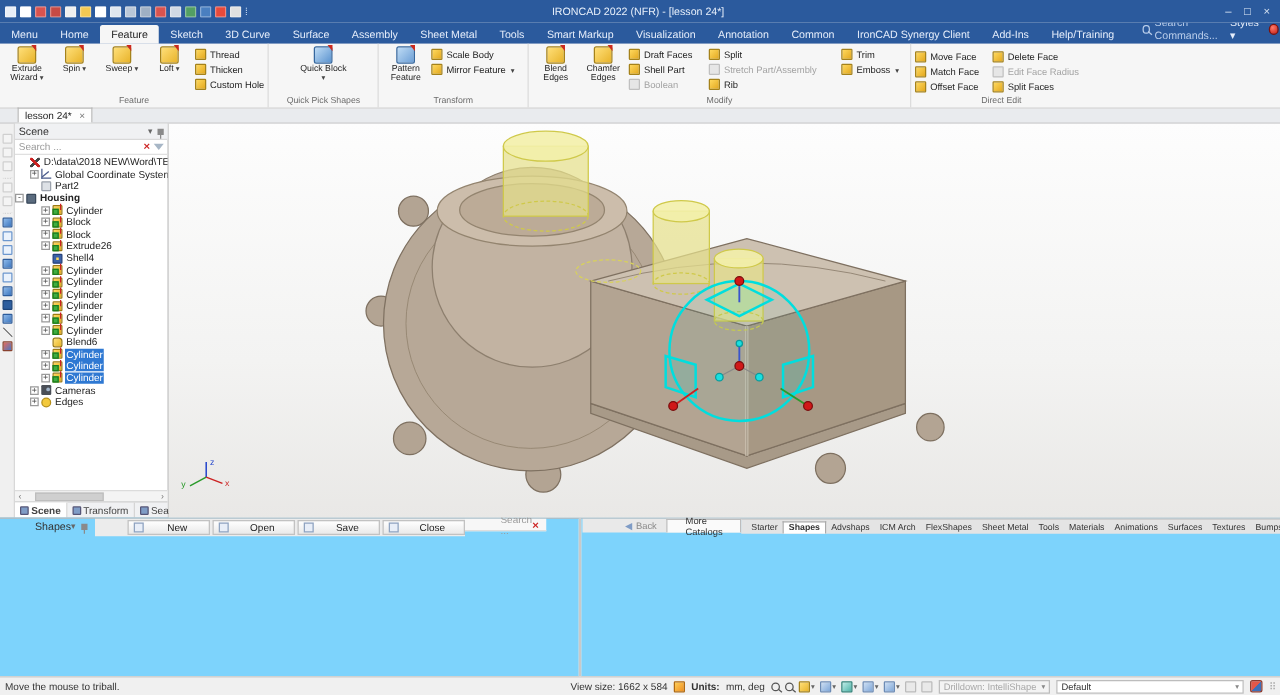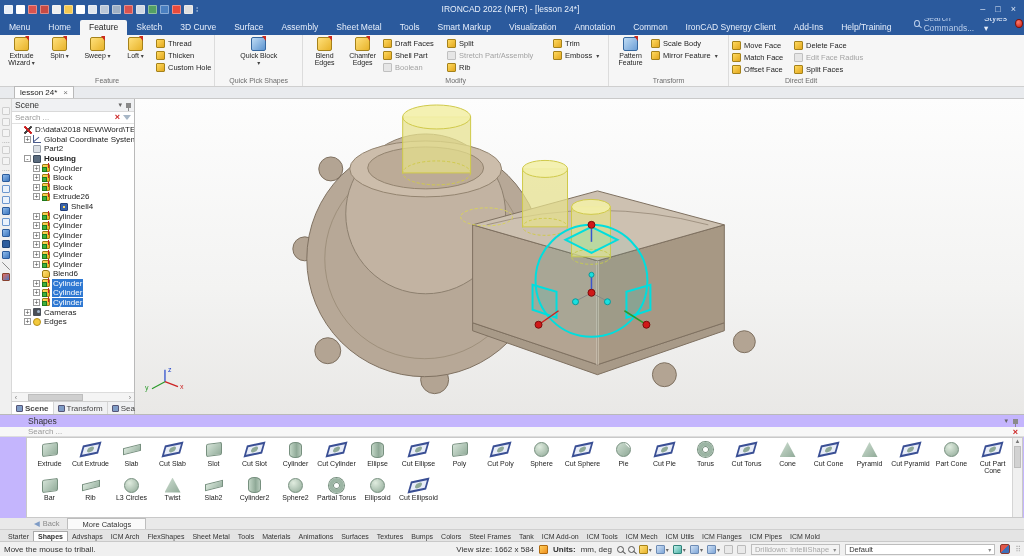--- a/index.html
+++ b/index.html
@@ -96,21 +96,21 @@
   .sp-tabs{height:13px;background:#f0f1f3;border-top:1px solid #cfcfcf;display:flex;align-items:stretch;font-size:8px;color:#444;}
   .sp-tab{display:flex;align-items:center;gap:2px;padding:0 4px;border-right:1px solid #d5d5d5;cursor:default;}
   .sp-tab.active{background:#fff;font-weight:bold;}
   .sp-tab .tic{width:7px;height:7px;background:#7f9cc6;border:1px solid #557;border-radius:1px;display:inline-block;}
 
   
   .viewport{flex:1;position:relative;background:linear-gradient(180deg,#fdfdfd 0%,#f3f3f2 60%,#e9e8e6 100%);overflow:hidden;}
   .viewport svg{position:absolute;inset:0;}
 
   
-  .shapes{height:127px;background:#c4b5fd;border-top:1px solid #b9b9b9;display:flex;flex-direction:column;flex:none;}
+  .shapes{height:127px;background:#7dd3fc;border-top:1px solid #b9b9b9;display:flex;flex-direction:row;flex:none;}
   .shp-head{height:12px;display:flex;align-items:center;font-size:8.5px;color:#333;padding:0 6px 0 28px;}
   .shp-head .hico{margin-left:auto;display:flex;gap:5px;align-items:center;color:#666;font-size:7px;}
   .shp-toolbar{height:14px;display:flex;align-items:center;gap:2px;padding-left:26px;background:#ececec;}
   .sh-btn{height:12px;width:66px;display:flex;align-items:center;gap:5px;background:linear-gradient(#ffffff,#e9e9e9);border:1px solid #c2c2c2;font-size:8px;color:#222;padding:0 4px;cursor:default;}
   .sh-btn .sh-ic{width:8px;height:8px;background:#e8eef8;border:1px solid #8fa3c0;display:inline-block;}
   .sh-btn span:last-child{margin:0 auto;}
   .shp-search{height:10px;display:flex;align-items:center;font-size:8px;color:#9a9a9a;padding:0 6px 0 28px;background:#f7f7f7;border-bottom:1px solid #ddd;}
   .shp-search .xred{margin-left:auto;color:#cc2222;font-weight:bold;font-size:9px;}
   .cat{flex:1;background:#fff;border:1px solid #c9c9c9;margin:0 1px 0 26px;position:relative;display:flex;flex-direction:column;overflow:hidden;}
   .cat-row{display:flex;align-items:flex-start;padding:1px 2px 0;}
@@ -277,20 +277,44 @@
           </div>
       </div>
       <div class="rb-caption">Quick Pick Shapes</div>
     </div>
 
     <div class="rb-group">
       <div class="rb-content">
         <div class="rb-bigrow">
 
         <div class="rb-big">
+            <span class="gicon" style="background:linear-gradient(135deg,#bfdcf5,#6d9fd6);border-color:#35679e;"></span>
+            <span class="rb-label">Pattern Feature</span>
+          </div>
+          </div>
+        <div class="rb-smallcol" style="width:74px;">
+
+        <div class="rb-small">
+            <span class="mi"></span>
+            <span>Scale Body</span>
+          </div>
+            <div class="rb-small has-arrow">
+            <span class="mi"></span>
+            <span>Mirror Feature</span>
+          </div>
+          </div>
+      </div>
+      <div class="rb-caption">Transform</div>
+    </div>
+
+    <div class="rb-group">
+      <div class="rb-content">
+        <div class="rb-bigrow">
+
+        <div class="rb-big">
             <span class="gicon"></span>
             <span class="rb-label">Blend Edges</span>
           </div>
             <div class="rb-big">
             <span class="gicon"></span>
             <span class="rb-label">Chamfer Edges</span>
           </div>
           </div>
         <div class="rb-smallcol" style="width:62px;">
 
@@ -328,44 +352,20 @@
             <span class="mi"></span>
             <span>Trim</span>
           </div>
             <div class="rb-small has-arrow">
             <span class="mi"></span>
             <span>Emboss</span>
           </div>
           </div>
       </div>
       <div class="rb-caption">Modify</div>
-    </div>
-
-    <div class="rb-group">
-      <div class="rb-content">
-        <div class="rb-bigrow">
-
-        <div class="rb-big">
-            <span class="gicon" style="background:linear-gradient(135deg,#bfdcf5,#6d9fd6);border-color:#35679e;"></span>
-            <span class="rb-label">Pattern Feature</span>
-          </div>
-          </div>
-        <div class="rb-smallcol" style="width:74px;">
-
-        <div class="rb-small">
-            <span class="mi"></span>
-            <span>Scale Body</span>
-          </div>
-            <div class="rb-small has-arrow">
-            <span class="mi"></span>
-            <span>Mirror Feature</span>
-          </div>
-          </div>
-      </div>
-      <div class="rb-caption">Transform</div>
     </div>
 
     <div class="rb-group" style="border-right:none;">
       <div class="rb-content" style="padding-top:2px;">
         <div class="rb-smallcol" style="width:60px;">
 
         <div class="rb-small">
             <span class="mi"></span>
             <span>Move Face</span>
           </div>
@@ -450,21 +450,21 @@
           <div class="trow hx" data-icon="axes" style="padding-left: 12px;">
           <span class="exp">+</span>
           <span class="ti"></span>
           <span class="lbl">Global Coordinate System</span>
         </div>
           <div class="trow" data-icon="part-gray" style="padding-left: 12px;">
           <span class="exp"></span>
           <span class="ti"></span>
           <span class="lbl">Part2</span>
         </div>
-          <div class="trow b hx" data-icon="part" style="padding-left: 12px;">
+          <div class="trow b hx" data-icon="part" style="padding-left: 0;">
           <span class="exp">-</span>
           <span class="ti"></span>
           <span class="lbl">Housing</span>
         </div>
           <div class="trow hx" data-icon="shape" style="padding-left: 21px;">
           <span class="exp">+</span>
           <span class="ti"></span>
           <span class="lbl">Cylinder</span>
         </div>
           <div class="trow hx" data-icon="shape" style="padding-left: 21px;">
@@ -475,21 +475,21 @@
           <div class="trow hx" data-icon="shape" style="padding-left: 21px;">
           <span class="exp">+</span>
           <span class="ti"></span>
           <span class="lbl">Block</span>
         </div>
           <div class="trow hx" data-icon="shape" style="padding-left: 21px;">
           <span class="exp">+</span>
           <span class="ti"></span>
           <span class="lbl">Extrude26</span>
         </div>
-          <div class="trow" data-icon="shell" style="padding-left: 39px;">
+          <div class="trow" data-icon="shell" style="padding-left: 21px;">
           <span class="exp"></span>
           <span class="ti"></span>
           <span class="lbl">Shell4</span>
         </div>
           <div class="trow hx" data-icon="shape" style="padding-left: 21px;">
           <span class="exp">+</span>
           <span class="ti"></span>
           <span class="lbl">Cylinder</span>
         </div>
           <div class="trow hx" data-icon="shape" style="padding-left: 21px;">
@@ -643,20 +643,39 @@
   </div>
 
   <div class="shapes">
     <div class="shp-head">
       <span>Shapes</span>
       <span class="hico">
         <span>▾</span>
         <span class="pin"></span>
       </span>
     </div>
+    <div class="shp-toolbar">
+
+    <button class="sh-btn">
+        <span class="sh-ic"></span>
+        <span>New</span>
+      </button>
+        <button class="sh-btn">
+        <span class="sh-ic"></span>
+        <span>Open</span>
+      </button>
+        <button class="sh-btn">
+        <span class="sh-ic"></span>
+        <span>Save</span>
+      </button>
+        <button class="sh-btn">
+        <span class="sh-ic"></span>
+        <span>Close</span>
+      </button>
+      </div>
     <div class="shp-search">
       <span>Search ...</span>
       <span class="xred">×</span>
     </div>
     <div class="cat">
       <div class="cat-row" style="height:37px;">
 
       <div class="cat-item" data-icon="solid">
           <span class="ci">
               <i></i>

